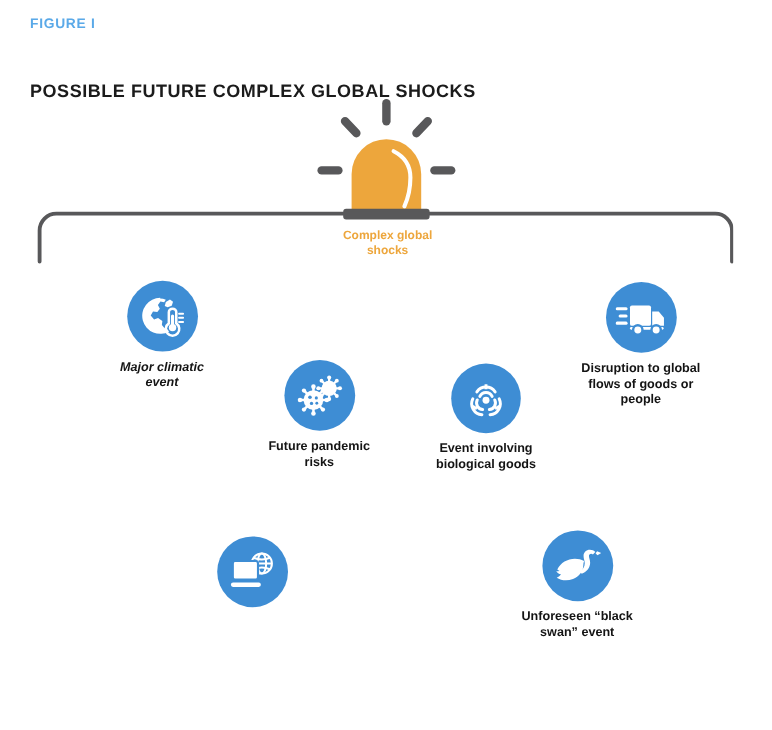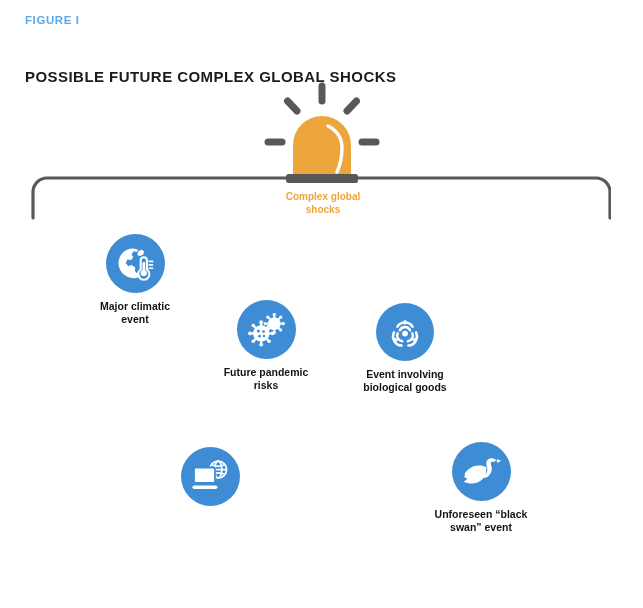--- a/index.html
+++ b/index.html
@@ -119,21 +119,21 @@
 
   <div class="beacon-caption" style="white-space: pre-line;">Complex global
 shocks</div>
 
   <div class="bracket">
     <svg width="583" height="46" viewBox="0 0 583 46" aria-hidden="true">
       <path d="M3 44 L3 18 A14 14 0 0 1 17 4 L566 4 A14 14 0 0 1 580 18 L580 44" fill="none" stroke="#58585a" stroke-width="3.2" stroke-linecap="round"></path>
     </svg>
   </div>
 
-  <div class="node" style="left:71px; top:234px; width:128px;">
+  <div class="node" style="left:71px; top:234px; width:128px;font-style:italic;">
     <div class="node-circle" style="width:59px; height:59px;">
       <svg width="40" height="40" viewBox="0 0 40 40" aria-hidden="true">
         <g fill="#ffffff">
           <path d="M18.5 4.2a15 15 0 1 0 7.5 28 14.6 14.6 0 0 1-2.6-3.2l-1.2.5-2.3-2.6.4-3.3-3.6-2.5-3.3 1.1-2.8-3.2 1.9-3.5 3.6.6 2.1-2.9-1.6-3 2.1-2.9 3.1.6 1.4-2.2a15 15 0 0 0-4.7-1z"></path>
           <path d="M26.6 5.6l2.6 1.9-1.1 3.3-3.4 1.3-2.4-1.1.9-3.4z"></path>
           <path d="M10 28.8a15.2 15.2 0 0 0 6 5.2 15 15 0 0 1-8.2-7.6z" opacity="0"></path>
           <path d="M28.8 13.2a3.1 3.1 0 0 1 3.1 3.1v9.2a5.6 5.6 0 1 1-6.2 0v-9.2a3.1 3.1 0 0 1 3.1-3.1z" fill="none" stroke="#ffffff" stroke-width="2.1"></path>
           <circle cx="28.8" cy="29" r="3.1"></circle>
           <rect x="27.5" y="18" width="2.6" height="11" rx="1.3"></rect>
           <rect x="33.4" y="16.6" width="5" height="1.7" rx="0.85"></rect>
@@ -222,20 +222,45 @@
           <path d="M18.8 8.2h2.4v4.2h-2.4z"></path>
           <path d="M8.2 27.6l1.2-2.1 3.6 2.1-1.2 2.1z"></path>
           <path d="M30.6 25.5l1.2 2.1-3.6 2.1-1.2-2.1z"></path>
         </g>
       </svg>
     </div>
     <div class="node-label">Event involving
 biological goods</div>
   </div>
 
+  <div class="node" style="left:464px; top:235px; width:140px;">
+    <div class="node-circle" style="width:59px; height:59px;">
+      <svg width="42" height="34" viewBox="0 0 42 34" aria-hidden="true">
+        <g fill="#ffffff">
+
+          <rect x="0" y="8" width="10" height="2.6" rx="1.3"></rect>
+          <rect x="2.5" y="14" width="7.5" height="2.6" rx="1.3"></rect>
+          <rect x="0" y="20" width="10" height="2.6" rx="1.3"></rect>
+
+          <rect x="12" y="6.5" width="17.5" height="17" rx="1.6"></rect>
+
+          <path d="M30.5 11.5h5.4l4.4 5.2v6.8h-9.8z"></path>
+
+          <rect x="12" y="24.5" width="28" height="2.2" rx="1.1"></rect>
+        </g>
+        <g fill="#ffffff" stroke="#3e8dd4" stroke-width="2">
+          <circle cx="18.5" cy="27" r="3.9"></circle>
+          <circle cx="33.8" cy="27" r="3.9"></circle>
+        </g>
+      </svg>
+    </div>
+    <div class="node-label">Disruption to global
+flows of goods or
+people</div>
+  </div>
 
   <div class="node" style="left:139px; top:447px; width:142px;">
     <div class="node-circle" style="width:59px; height:59px;">
       <svg width="40" height="36" viewBox="0 0 40 36" aria-hidden="true">
 
         <g stroke="#ffffff" stroke-width="1.7" fill="none">
           <circle cx="28.2" cy="10.6" r="8.4"></circle>
           <ellipse cx="28.2" cy="10.6" rx="3.6" ry="8.4"></ellipse>
           <line x1="19.8" y1="10.6" x2="36.6" y2="10.6"></line>
           <path d="M21 5.6q7.2 3.4 14.4 0"></path>

